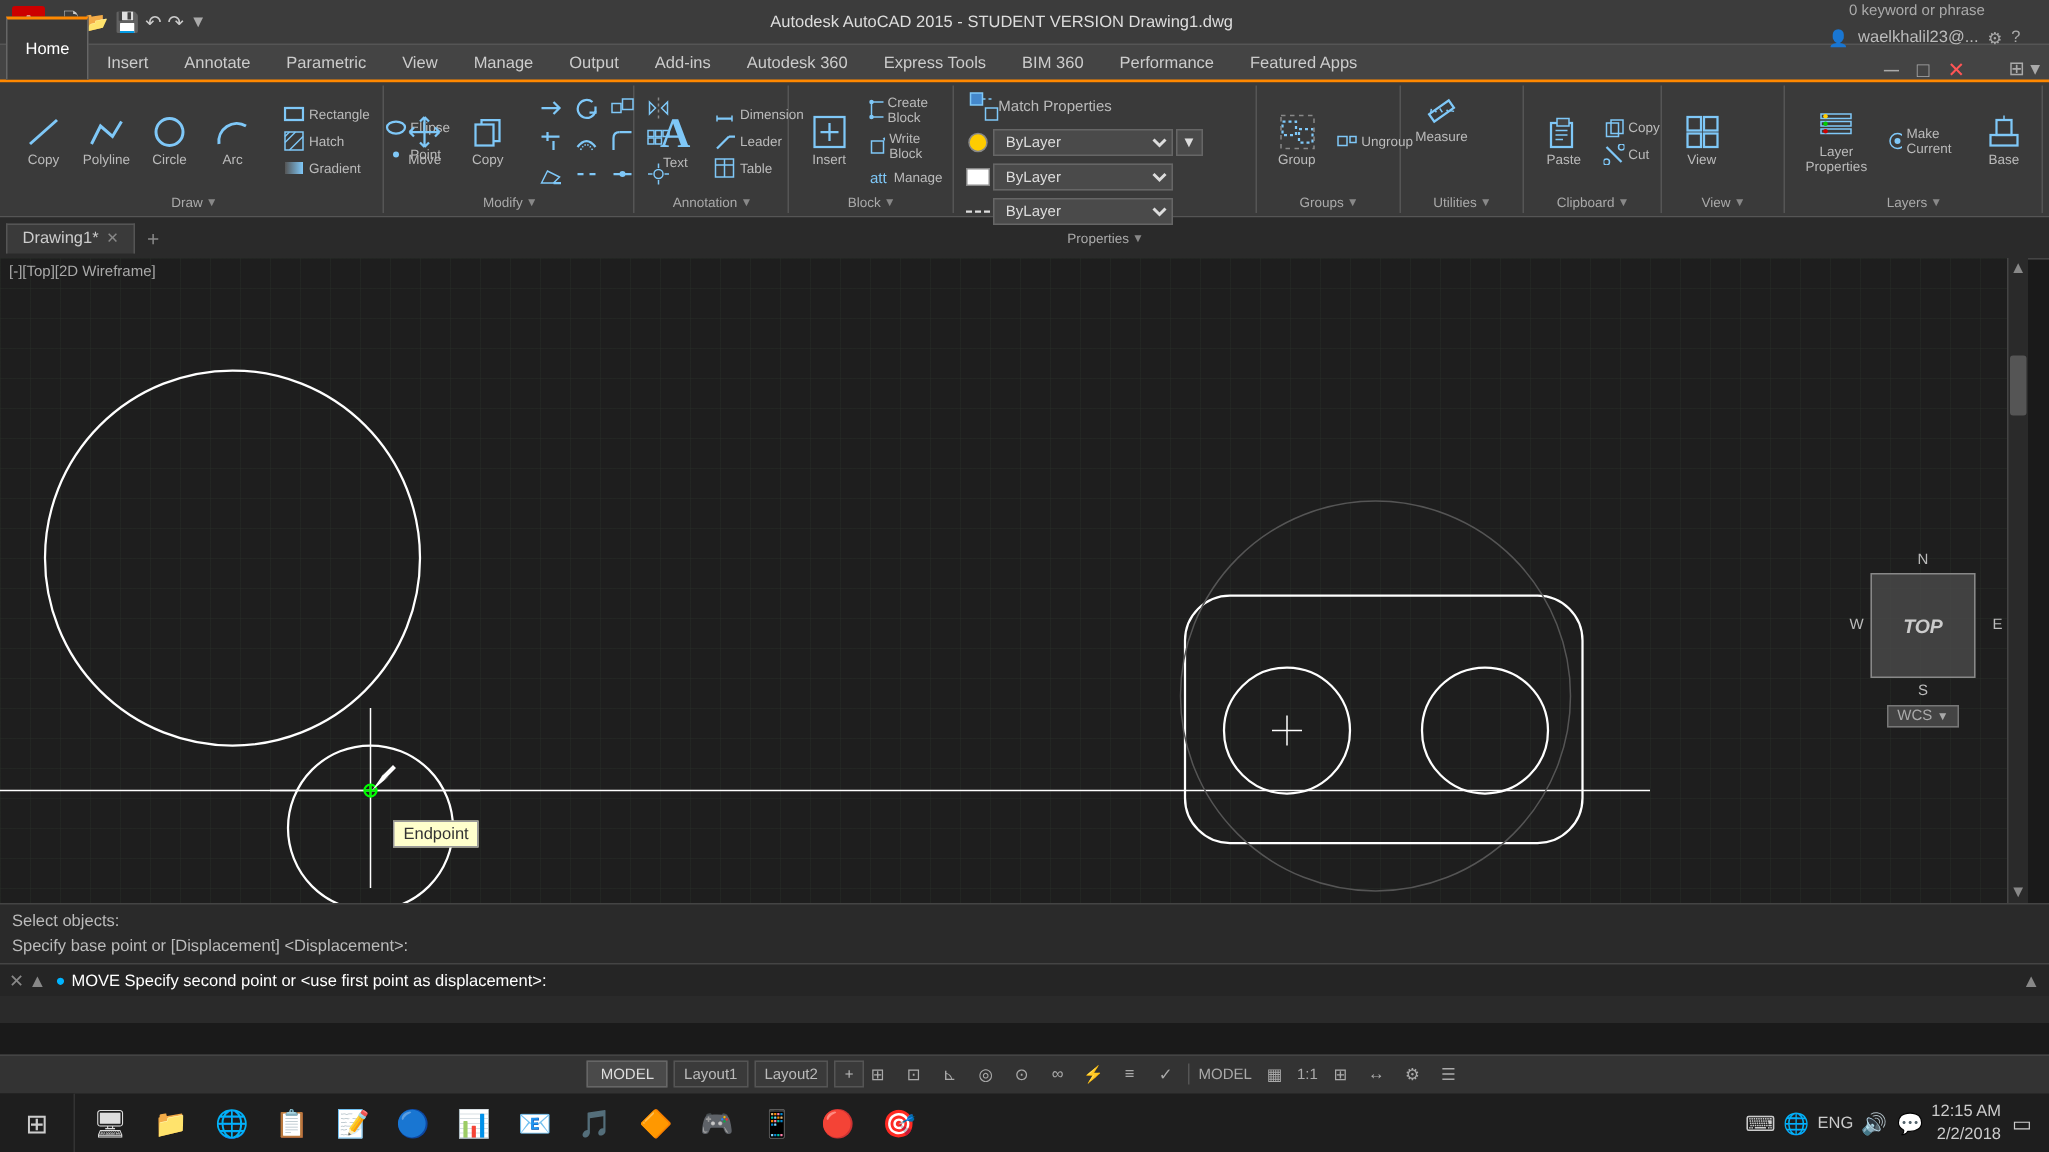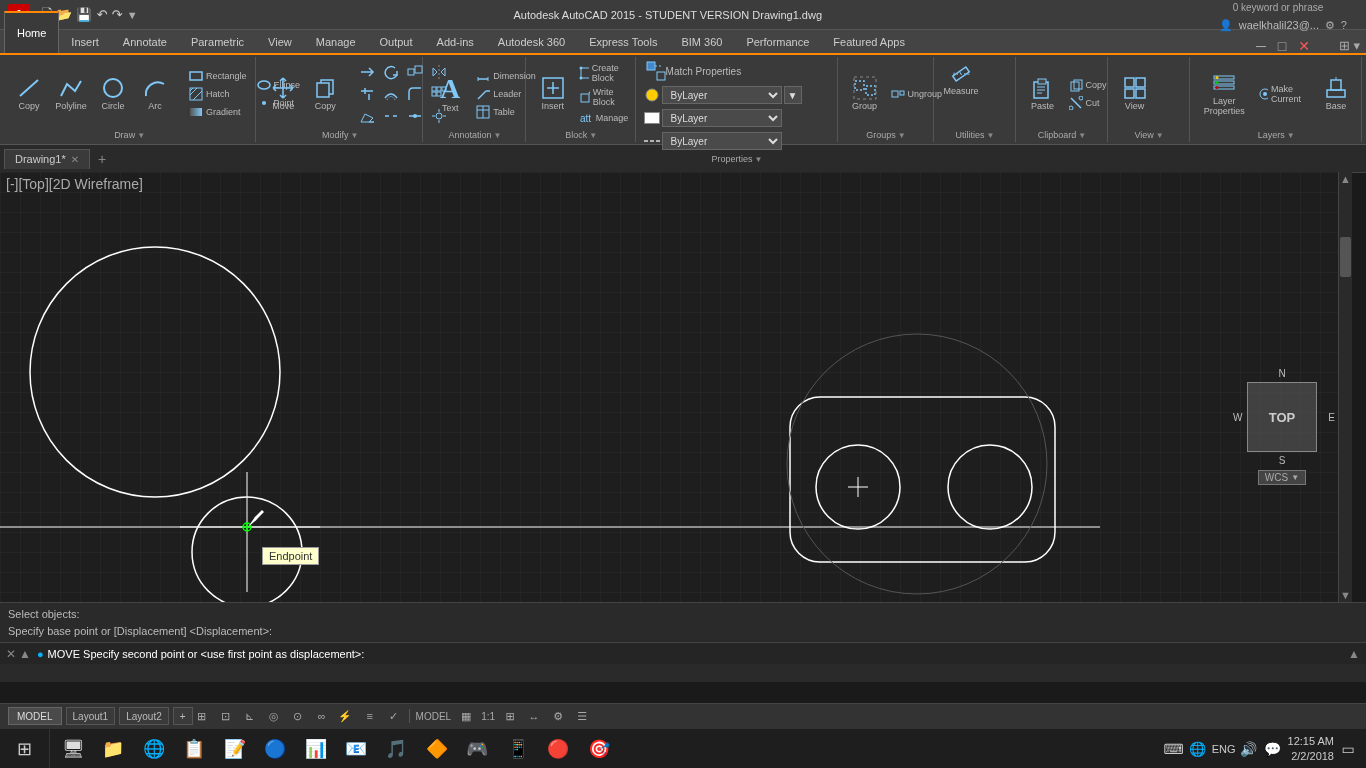--- a/index.html
+++ b/index.html
@@ -109,21 +109,20 @@
       flex: 1;
       align-items: center;
       gap: 4px;
     }
     .ribbon-panel-label {
       font-size: 9px;
       color: #aaa;
       text-align: center;
       padding-top: 2px;
       display: flex;
-      align-items: center;
       justify-content: center;
       gap: 2px;
       cursor: pointer;
     }
     .ribbon-panel-label .chevron { font-size: 8px; color: #888; }
 
     
     .tool-btn {
       display: flex;
       flex-direction: column;
@@ -225,21 +224,21 @@
       position: relative;
       background: #1e1e1e;
       overflow: hidden;
     }
 
     
     #viewport-label {
       position: absolute;
       top: 4px; left: 6px;
       color: #aaa;
-      font-size: 14px;
+      font-size: 10px;
       z-index: 10;
       pointer-events: none;
     }
 
     
     #drawing-svg {
       position: absolute;
       top: 0; left: 0;
       width: 100%;
       height: 100%;
@@ -285,20 +284,21 @@
       width: 70px; height: 70px;
       background: rgba(80,80,80,0.7);
       border: 1px solid #888;
       display: flex; align-items: center; justify-content: center;
       position: relative;
     }
     .cube-label {
       font-size: 13px;
       font-weight: bold;
       color: #ccc;
+      font-style: italic;
     }
 
     
     #command-area {
       position: absolute;
       bottom: 0;
       left: 0;
       right: 0;
       background: #2a2a2a;
       border-top: 1px solid #444;
@@ -332,21 +332,21 @@
       margin-right: 6px;
     }
     .cmd-icon { color: #888; font-size: 12px; cursor: pointer; }
 
     
     #status-bar {
       height: 22px;
       background: #333;
       display: flex;
       align-items: center;
-      justify-content: flex-start;
+      justify-content: center;
       padding: 0 8px;
       border-top: 1px solid #444;
       position: absolute;
       bottom: 0;
       left: 0;
       right: 0;
     }
     .status-left { display: flex; align-items: center; gap: 4px; }
     .status-model-btn {
       background: #4a4a4a;

